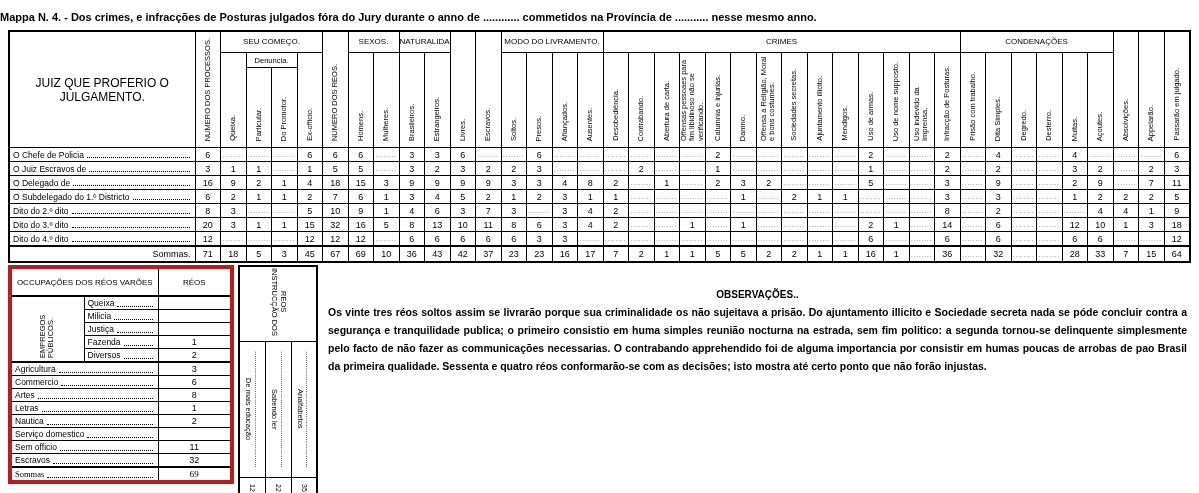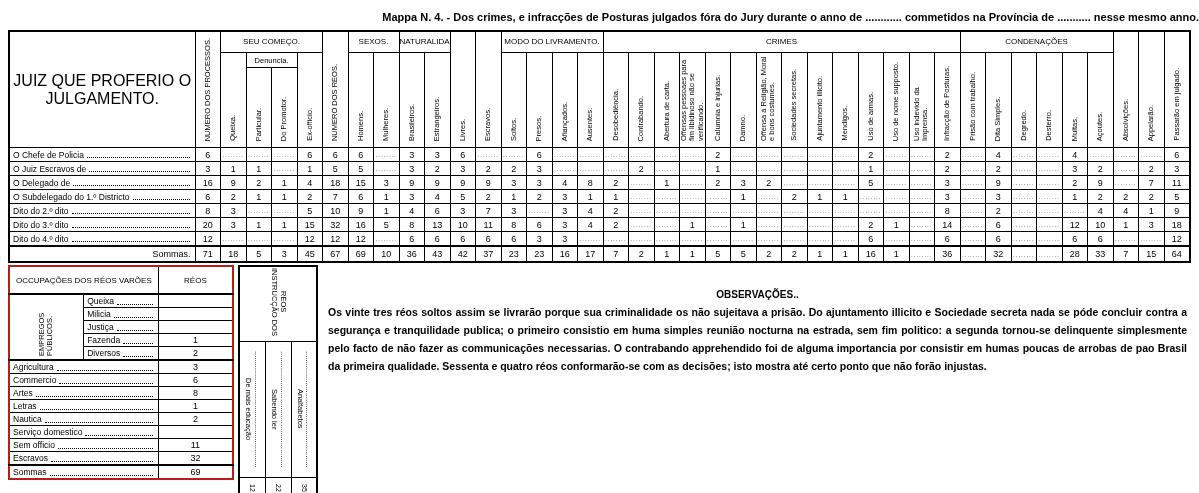--- a/index.html
+++ b/index.html
@@ -1,46 +1,46 @@
 <!DOCTYPE html>
 <html><head>
 <meta charset="utf-8">
 <style>
   html,body{margin:0;padding:0;background:#fff;color:#000;}
   body{width:1199px;height:493px;overflow:hidden;font-family:"Liberation Sans",sans-serif;}
-  .title{ text-align:right;font-weight:bold;font-size:11px;padding:11px 0 7px 0;}
+  .title{ text-align:left;font-weight:bold;font-size:11px;padding:11px 0 7px 0;}
   table{border-collapse:collapse;table-layout:fixed;}
   th,td{border:1px solid #000;padding:0;font-weight:normal;overflow:hidden;}
   .main-wrap{margin:0 8px;}
   #main-table{width:1183px;border:2px solid #000;}
   #main-table .grp{font-size:8px;text-align:center;height:20px;line-height:1.05;}
   #main-table .sub{font-size:7.5px;text-align:center;height:14px;}
   .vh{vertical-align:bottom;text-align:center;}
   .vtext{display:inline-block;writing-mode:vertical-rl;transform:rotate(180deg);
          font-size:7.5px;line-height:1.12;text-align:left;padding:2px 0;overflow:hidden;}
   .v1 .vtext{max-height:72px;}
   .v2 .vtext{max-height:86px;}
   .v3 .vtext{max-height:104px;}
-  .juiz-head{font-size:16px;text-align:center;vertical-align:middle;}
+  .juiz-head{font-size:12px;text-align:center;vertical-align:middle;}
   #main-table td.data{font-size:9px;text-align:center;height:12px;line-height:12px;}
   .dots{font-size:6px;letter-spacing:1px;color:#000;}
   td.rowlabel{font-size:8.5px;white-space:nowrap;}
   .lbl{display:flex;align-items:flex-end;padding:0 3px;}
   .lbl .txt{white-space:nowrap;}
   .lbl .leader{flex:1;border-bottom:1px dotted #000;margin:0 2px 2px 3px;min-width:4px;}
   #main-table tr.sommas td{border-top:2px solid #000;height:14px;font-size:9px;}
   #main-table tr.sommas td.rowlabel{text-align:right;padding-right:4px;}
   .bottom{display:flex;margin:2px 8px 0 8px;align-items:flex-start;}
-  #occ-table{width:226px;border:2px solid #b91c1c;}
+  #occ-table{width:226px;border:4px solid #b91c1c;}
   #occ-table th{font-size:8px;height:26px;text-align:center;border-bottom:2px solid #000;}
   #occ-table td{font-size:8.5px;height:12px;line-height:12px;}
   #occ-table td.val{text-align:center;font-size:9px;width:54px;}
   #occ-table td.grpcell{width:44px;text-align:center;vertical-align:middle;border-bottom:2px solid #000;}
   #occ-table tr.grp-end td{border-bottom:2px solid #000;}
-  #occ-table tr.sommas td{border-top:2px solid #000;}
+  #occ-table tr.sommas td{border-top:2px solid #000;font-family:Liberation Serif, serif;}
   #instr-table{width:80px;border:2px solid #000;margin-left:4px;}
   .vcw{display:inline-block;writing-mode:vertical-lr;font-size:7.5px;line-height:1.15;overflow:hidden;}
   #instr-table td{text-align:center;}
   #instr-table td.ihead{height:70px;vertical-align:middle;}
   #instr-table td.icol{height:132px;vertical-align:top;}
   #instr-table td.icol .vcw{max-height:128px;padding-top:3px;}
   #instr-table td.icol .vcw::after{content:" ........................................................";}
   #instr-table td.isum{height:18px;vertical-align:middle;border-top:1px solid #000;}
   #instr-table td.isum .vcw{font-size:7px;}
   .obs{flex:1;padding:24px 4px 0 10px;}

